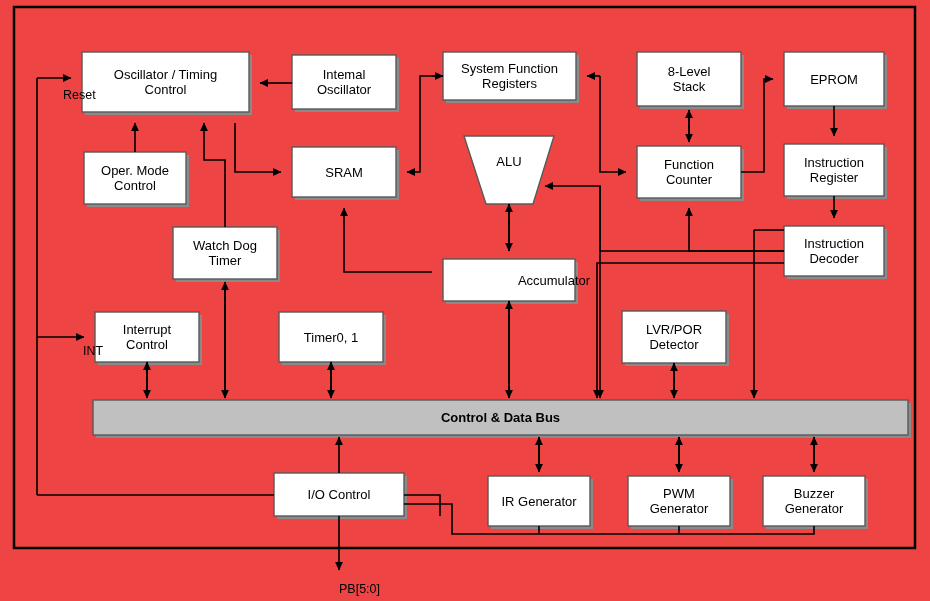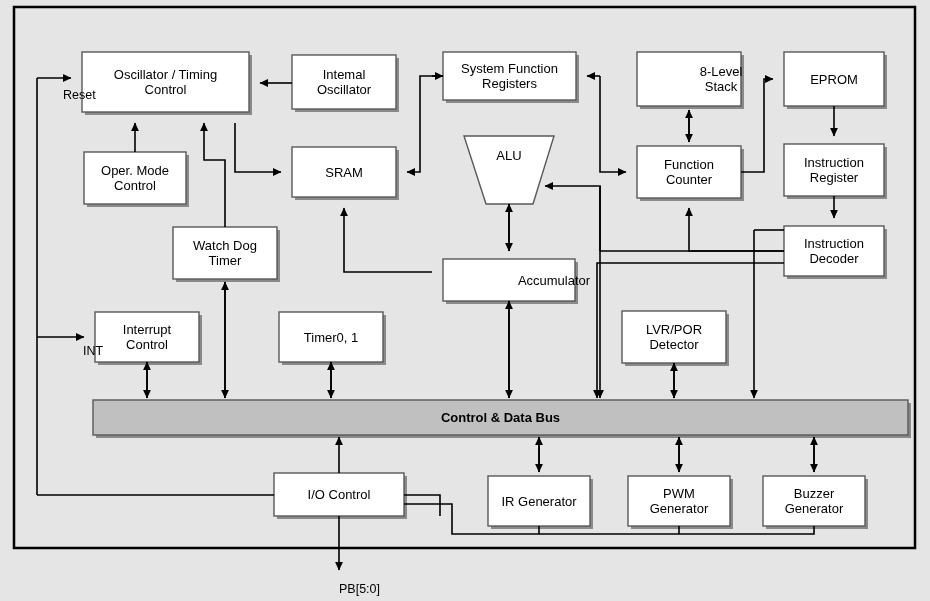--- a/index.html
+++ b/index.html
@@ -4,21 +4,21 @@
 <style>
   html, body {
     margin: 0;
     padding: 0;
     background: #ffffff;
   }
   #root {
     position: relative;
     width: 930px;
     height: 601px;
-    background: #e5e5e5;
+    background: #ef4444;
     font-family: "Liberation Sans", sans-serif;
     overflow: hidden;
   }
   #diagram-svg {
     position: absolute;
     left: 0;
     top: 0;
     width: 930px;
     height: 601px;
   }
@@ -207,27 +207,27 @@
       <path d="M404,495 L440,495 L440,516"></path>
     </g>
   </svg>
 
   <div class="blk-label" style="left:82px;top:52px;width:167px;height:60px;">Oscillator / Timing
 Control</div>
   <div class="blk-label" style="left:292px;top:55px;width:104px;height:54px;">Intemal
 Oscillator</div>
   <div class="blk-label" style="left:443px;top:52px;width:133px;height:48px;">System Function
 Registers</div>
-  <div class="blk-label" style="left:637px;top:52px;width:104px;height:54px;padding-left:32px;">8-Level
+  <div class="blk-label" style="left:637px;top:52px;width:104px;height:54px;">8-Level
 Stack</div>
   <div class="blk-label" style="left:784px;top:52px;width:100px;height:54px;">EPROM</div>
   <div class="blk-label" style="left:84px;top:152px;width:102px;height:52px;">Oper. Mode
 Control</div>
   <div class="blk-label" style="left:292px;top:147px;width:104px;height:50px;">SRAM</div>
-  <div class="blk-label" style="left:464px;top:140px;width:90px;height:30px;text-align:center;">ALU</div>
+  <div class="blk-label" style="left:464px;top:146px;width:90px;height:30px;text-align:center;">ALU</div>
   <div class="blk-label" style="left:637px;top:146px;width:104px;height:52px;">Function
 Counter</div>
   <div class="blk-label" style="left:784px;top:144px;width:100px;height:52px;">Instruction
 Register</div>
   <div class="blk-label" style="left:173px;top:227px;width:104px;height:52px;">Watch Dog
 Timer</div>
   <div class="blk-label" style="left:443px;top:259px;width:132px;height:42px;padding-left:45px;">Accumulator</div>
   <div class="blk-label" style="left:784px;top:226px;width:100px;height:50px;">Instruction
 Decoder</div>
   <div class="blk-label" style="left:95px;top:312px;width:104px;height:50px;">Interrupt

